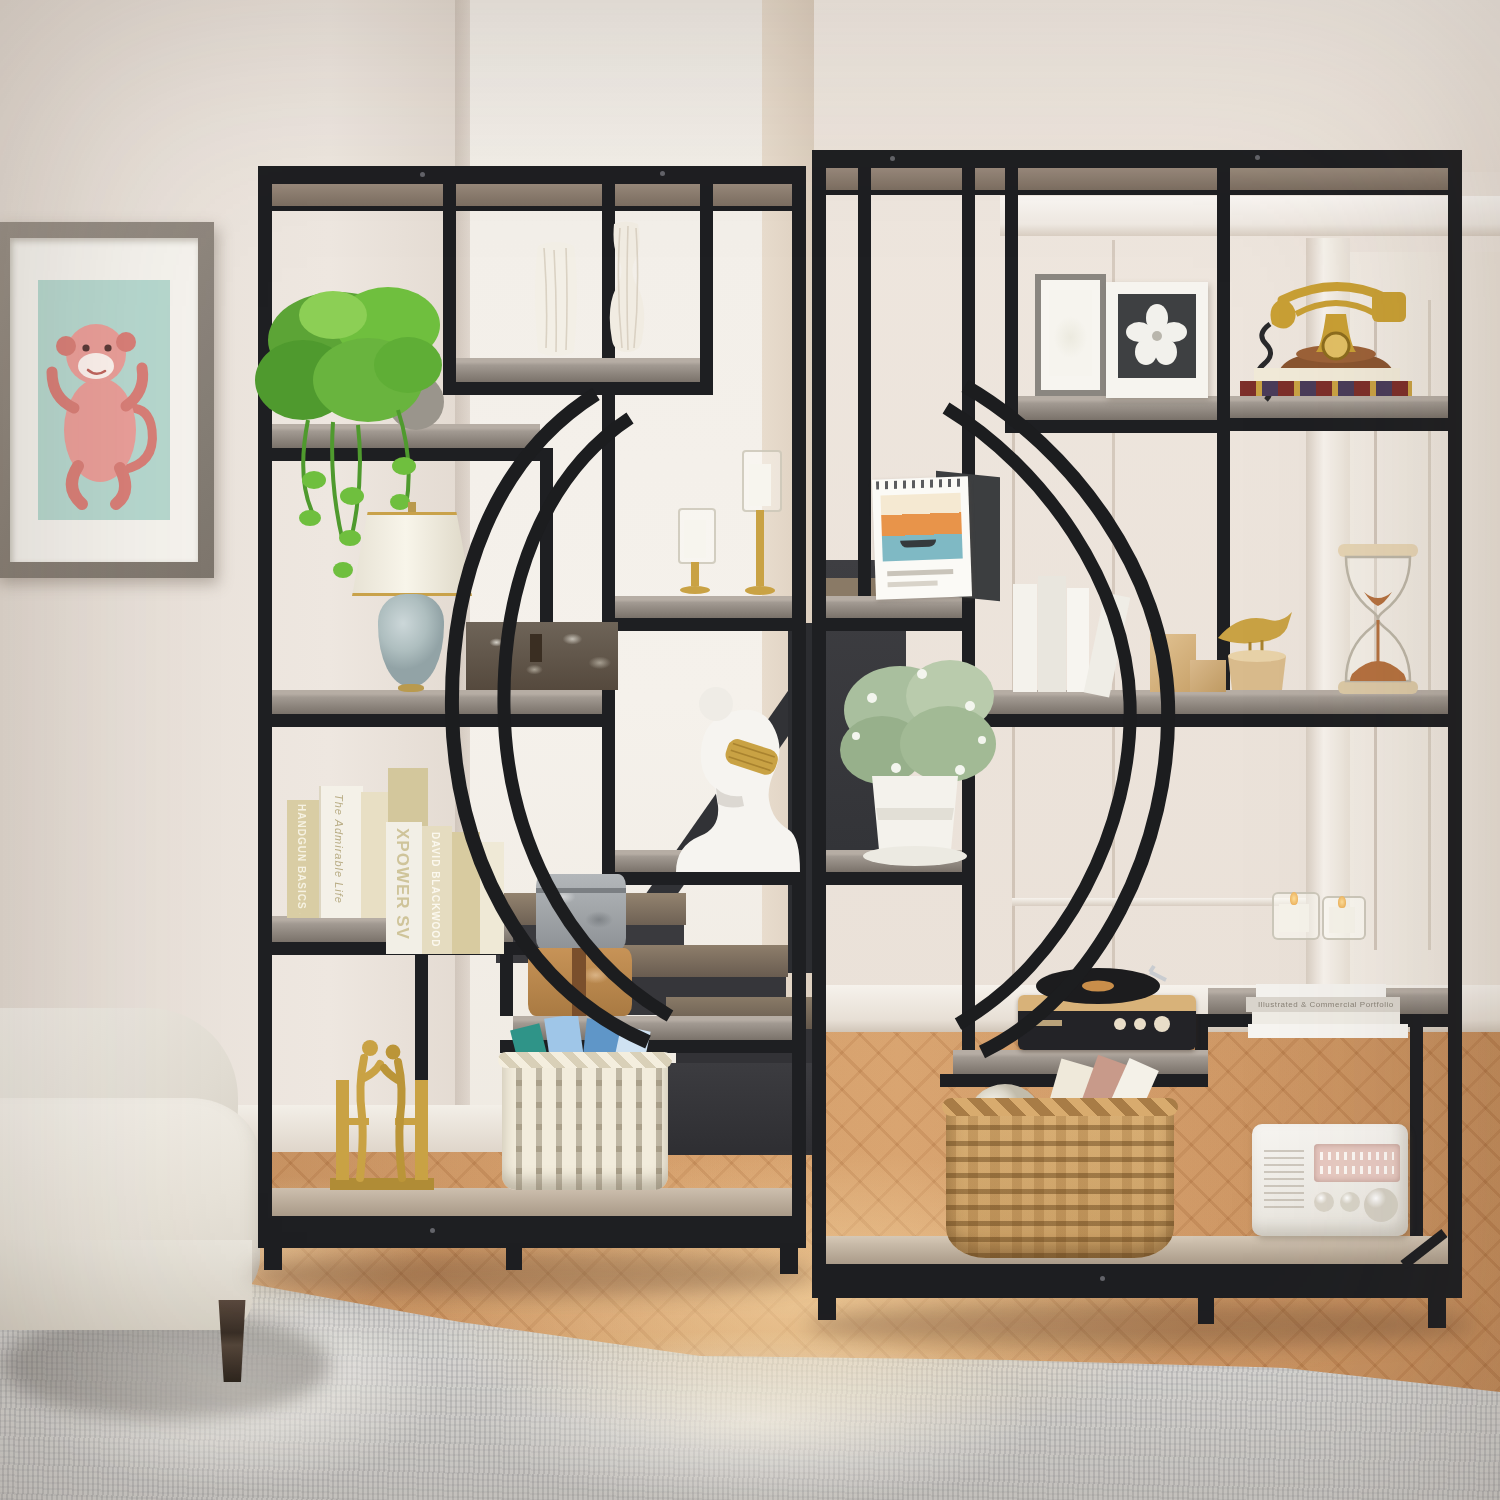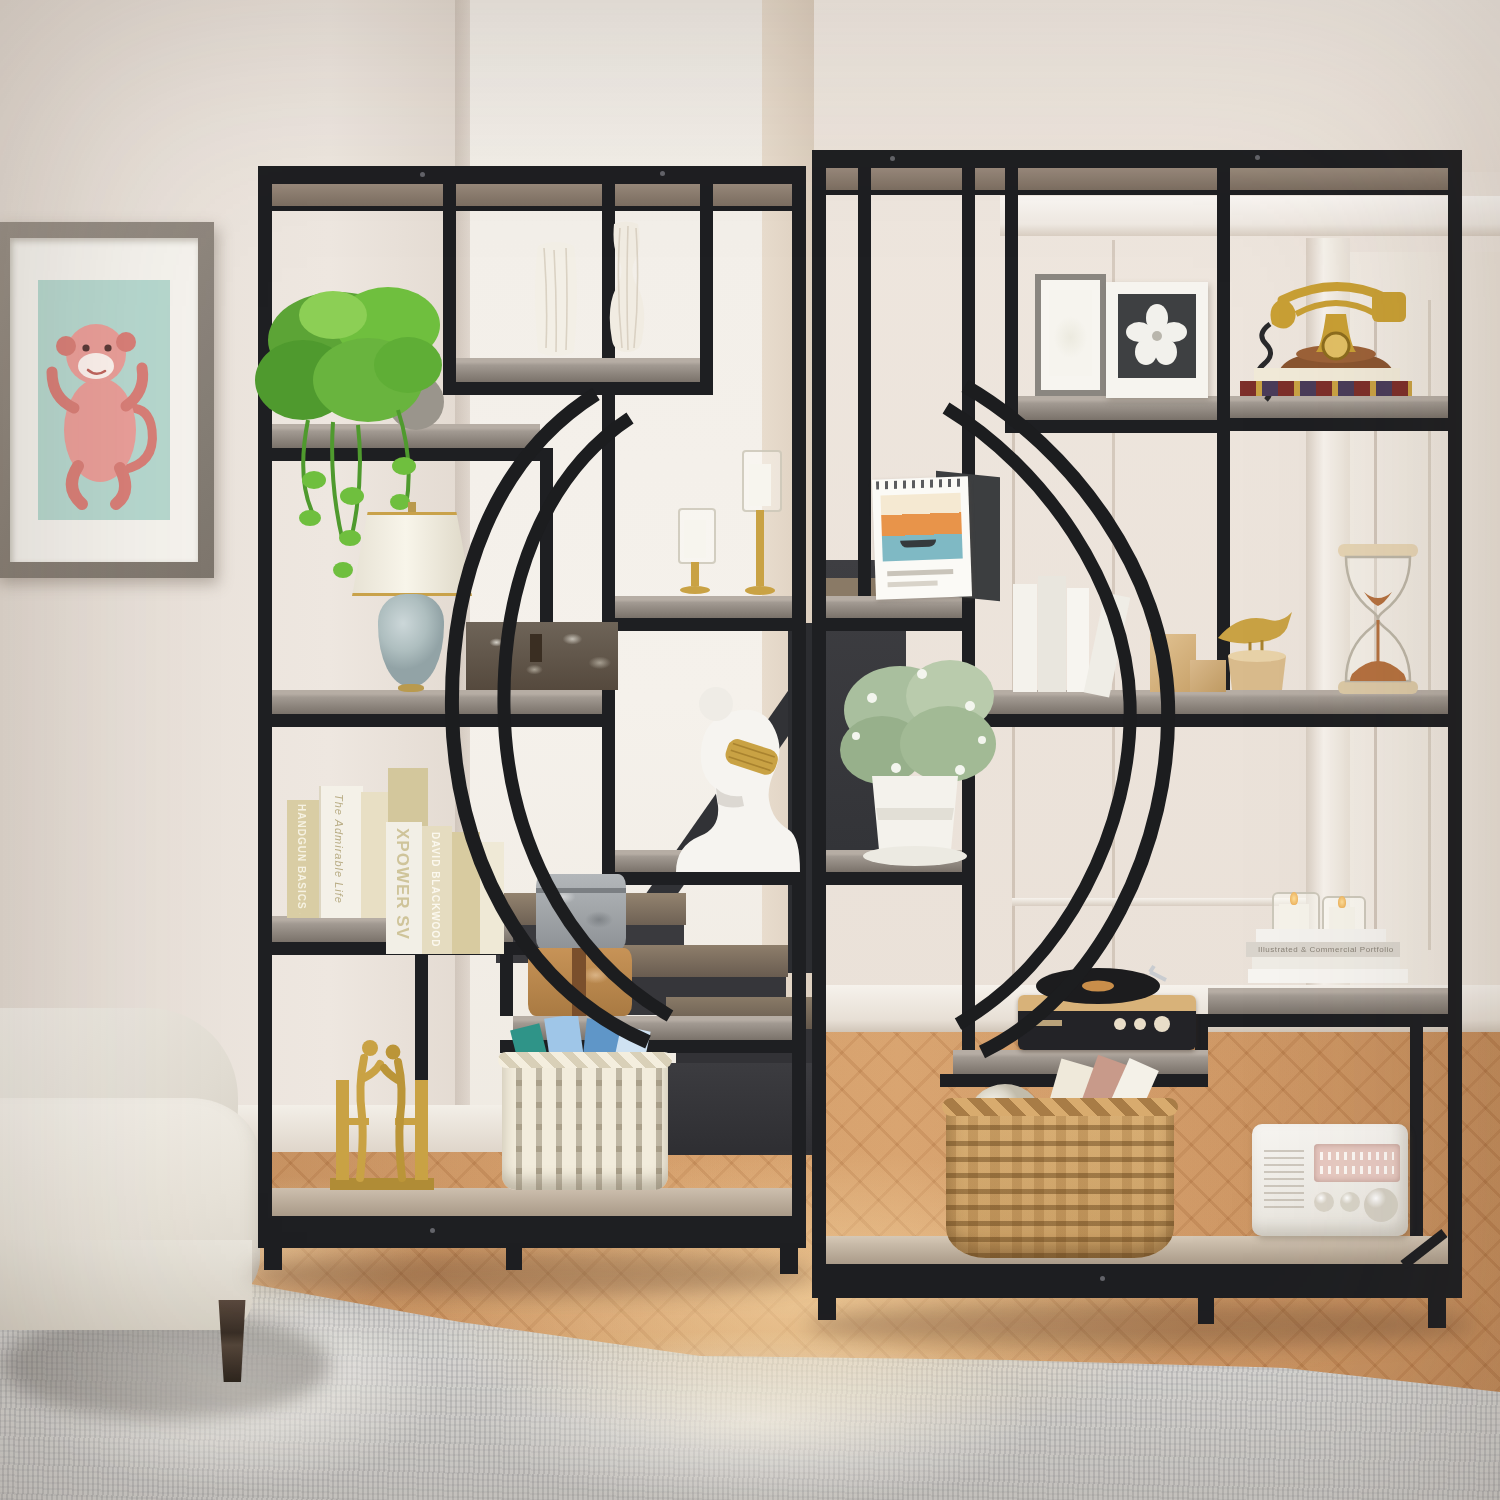--- a/index.html
+++ b/index.html
@@ -398,21 +398,21 @@
     </svg>
 
     <div class="a" style="left:1272px;top:892px;width:44px;height:44px;border:2px solid rgba(200,195,182,.9);border-radius:6px;background:rgba(255,255,250,.5);">
       <div class="a" style="left:5px;top:10px;width:30px;height:28px;background:#f6f3ea;"></div>
       <div class="a" style="left:16px;top:-2px;width:8px;height:13px;border-radius:50% 50% 40% 40%;background:radial-gradient(#ffdf9a,#e8a54a);"></div>
     </div>
     <div class="a" style="left:1322px;top:896px;width:40px;height:40px;border:2px solid rgba(200,195,182,.9);border-radius:6px;background:rgba(255,255,250,.5);">
       <div class="a" style="left:5px;top:9px;width:26px;height:26px;background:#f6f3ea;"></div>
       <div class="a" style="left:14px;top:-2px;width:8px;height:12px;border-radius:50% 50% 40% 40%;background:radial-gradient(#ffdf9a,#e8a54a);"></div>
     </div>
-    <div class="a" style="left:1246px;top:929px;width:162px;height:54px;text-align:right;">
+    <div class="a" style="left:1246px;top:984px;width:162px;height:54px;text-align:right;">
       <div class="a" style="left:10px;top:0;width:130px;height:13px;background:#f4f2ee;"></div>
       <div class="a" style="left:0;top:13px;width:154px;height:15px;background:#dad5cd;">
         <span style="position:absolute;left:12px;top:3px;font-size:8px;color:#8a8378;letter-spacing:.5px;">Illustrated &amp; Commercial Portfolio</span>
       </div>
       <div class="a" style="left:6px;top:28px;width:148px;height:12px;background:#efece5;"></div>
       <div class="a" style="left:2px;top:40px;width:160px;height:14px;background:#f7f5f1;"></div>
     </div>
 
     <div class="a" style="left:1018px;top:962px;width:178px;height:88px;">
       <div class="a" style="left:0;top:33px;width:178px;height:55px;border-radius:6px;background:linear-gradient(180deg,#d8b279 0 30%,#232327 30%);box-shadow:0 2px 4px rgba(60,45,30,.4);"></div>

